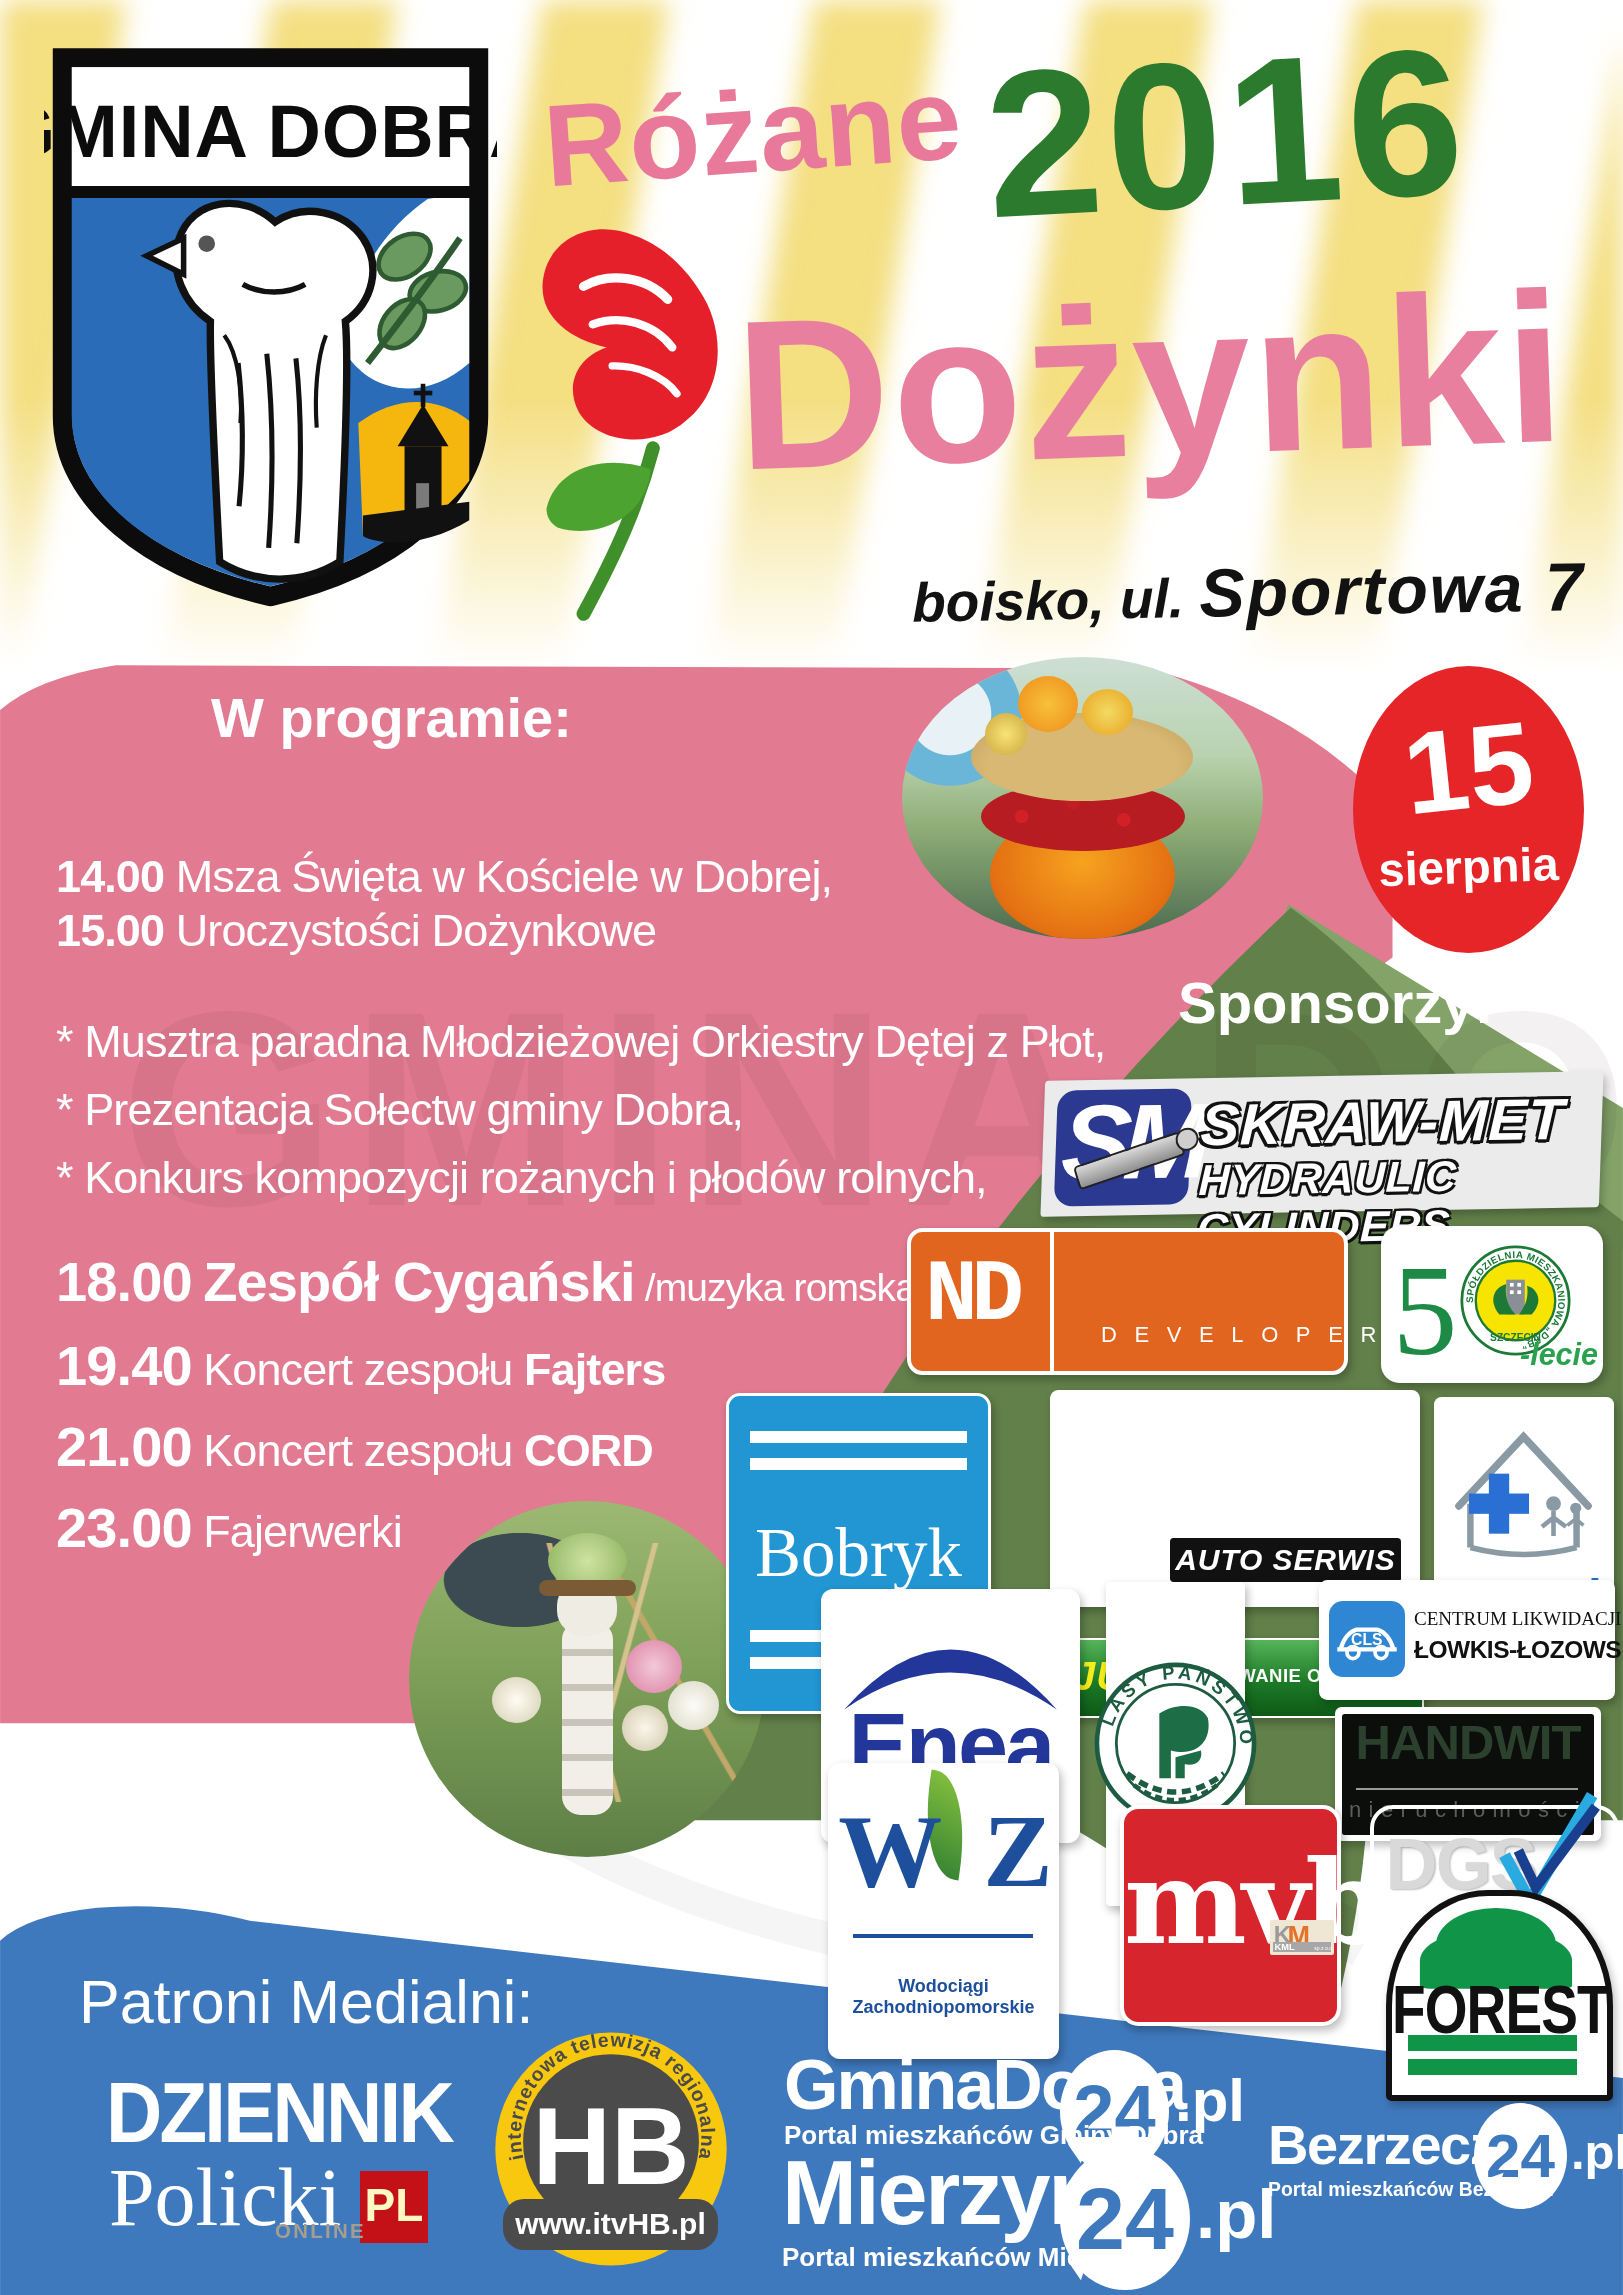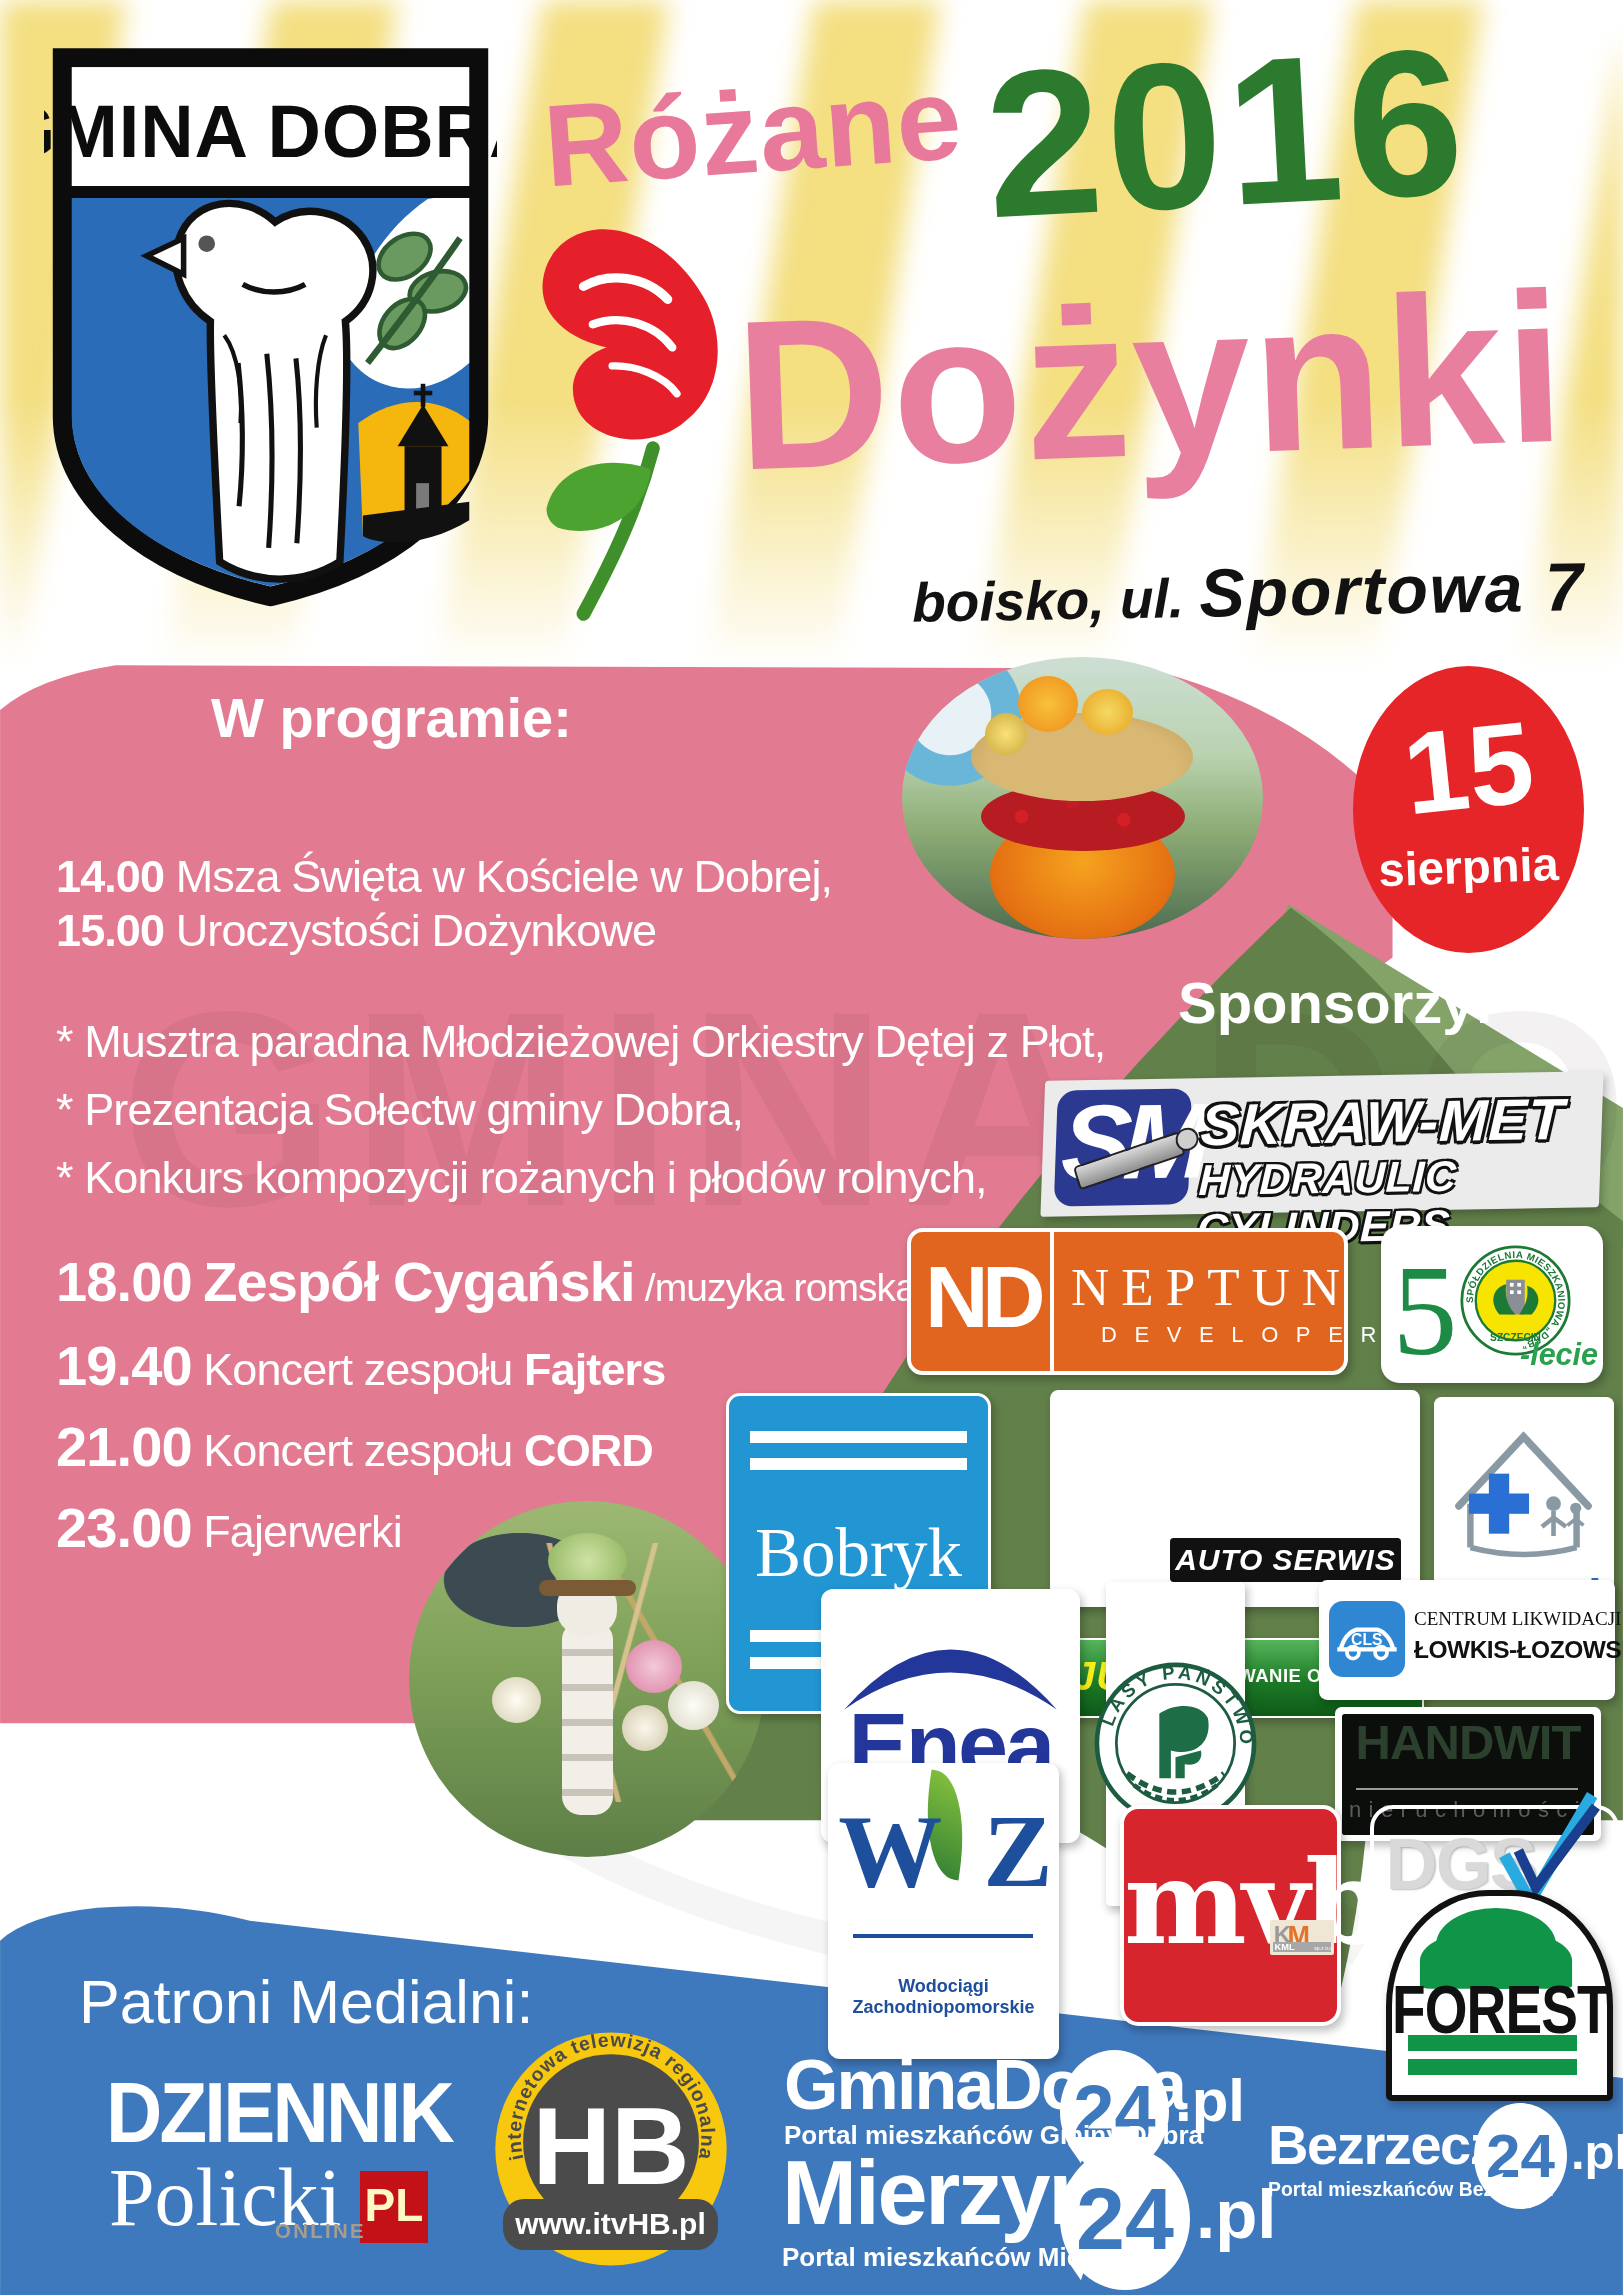--- a/index.html
+++ b/index.html
@@ -75,21 +75,21 @@
   #skrawmet .sq{position:absolute;left:13px;top:10.2px;width:134px;height:116px;background:#2b3990;border-radius:18.5px;}
   #skrawmet .sm{position:absolute;left:18.5px;top:2.3px;font-size:106px;font-weight:bold;font-style:italic;color:#fff;letter-spacing:-9.3px;}
   #skrawmet .cyl{position:absolute;left:32px;top:69px;width:106px;height:21px;background:linear-gradient(180deg,#d8d8d8,#8f8f8f);border:2.8px solid #222;border-radius:4.6px;transform:rotate(-18deg);}
   #skrawmet .cyl::after{content:"";position:absolute;right:-18.5px;top:-2.8px;width:18.5px;height:18.5px;border:2.8px solid #222;border-radius:50%;background:#cfcfcf;}
   #skrawmet .n1{position:absolute;left:157px;top:13px;font-size:58px;font-weight:bold;font-style:italic;color:#fff;letter-spacing:0.9px;
       text-shadow:-2.8px -2.8px 0 #111,2.8px -2.8px 0 #111,-2.8px 2.8px 0 #111,2.8px 2.8px 0 #111,0 3.7px 0 #111;}
   #skrawmet .n2{position:absolute;left:157px;top:78px;font-size:43px;font-weight:bold;font-style:italic;color:#fff;letter-spacing:0.5px;
       text-shadow:-2.3px -2.3px 0 #111,2.3px -2.3px 0 #111,-2.3px 2.3px 0 #111,2.3px 2.3px 0 #111,0 3.2px 0 #111;}
   
   #neptun{left:907px;top:1228px;width:433px;height:139px;background:#e2651f;border-radius:15.7px;border:4.6px solid #fff;}
-  #neptun .nd{position:absolute;left:14px;top:14px;width:116px;height:111px;color:#fff;font-size:88px;font-weight:bold;letter-spacing:-6.5px;}
+  #neptun .nd{position:absolute;left:14px;top:14px;width:116px;height:111px;color:#fff;font-size:88px;font-weight:bold;letter-spacing:-6.5px;font-family:Liberation Mono, monospace;}
   #neptun .div{position:absolute;left:139px;top:0;width:3.7px;height:100%;background:#fff;}
   #neptun .nm{position:absolute;left:160px;top:25.4px;width:259px;text-align:center;font-family:"Liberation Serif",serif;font-size:53px;color:#fff;letter-spacing:12px;}
   #neptun .dev{position:absolute;left:160px;top:90px;width:259px;text-align:center;font-size:22px;color:#fff;letter-spacing:17.6px;margin-left:30px;}
   
   #dab{left:1381px;top:1226px;width:222px;height:157px;border-radius:18.5px;}
   #dab .five{position:absolute;left:11.6px;top:9.3px;font-size:130px;color:#1d8a45;font-family:"Liberation Serif",serif;}
   #dab .emb{position:absolute;left:79px;top:18.5px;width:111px;height:111px;}
   #dab .lecie{position:absolute;left:139px;top:111px;font-size:30.5px;font-weight:bold;font-style:italic;color:#2aa24d;}
   
   #bobryk{left:726px;top:1393px;width:259px;height:315px;background:#2196d3;border-radius:14px;border:3.7px solid #fff;}
@@ -322,21 +322,20 @@
   <div class="sq"></div>
   <div class="sm">SM</div>
   <div class="cyl"></div>
   <div class="n1">SKRAW-MET</div>
   <div class="n2">HYDRAULIC CYLINDERS</div>
 </div>
 
 <div id="neptun" class="card">
   <div class="nd">ND</div>
   <div class="div"></div>
-  <div class="nm">NEPTUN</div>
   <div class="dev">DEVELOPER</div>
 </div>
 
 <div id="dab" class="card">
   <div class="five">5</div>
   <svg class="emb" viewBox="0 0 240 240">
     <circle cx="120" cy="120" r="116" fill="#fff" stroke="#1d7a36" stroke-width="6"></circle>
     <circle cx="120" cy="120" r="86" fill="#f7e400" stroke="#1d7a36" stroke-width="5"></circle>
     <defs>
         <path id="dabring" d="M120,212 A92,92 0 1 1 121,212"></path>

